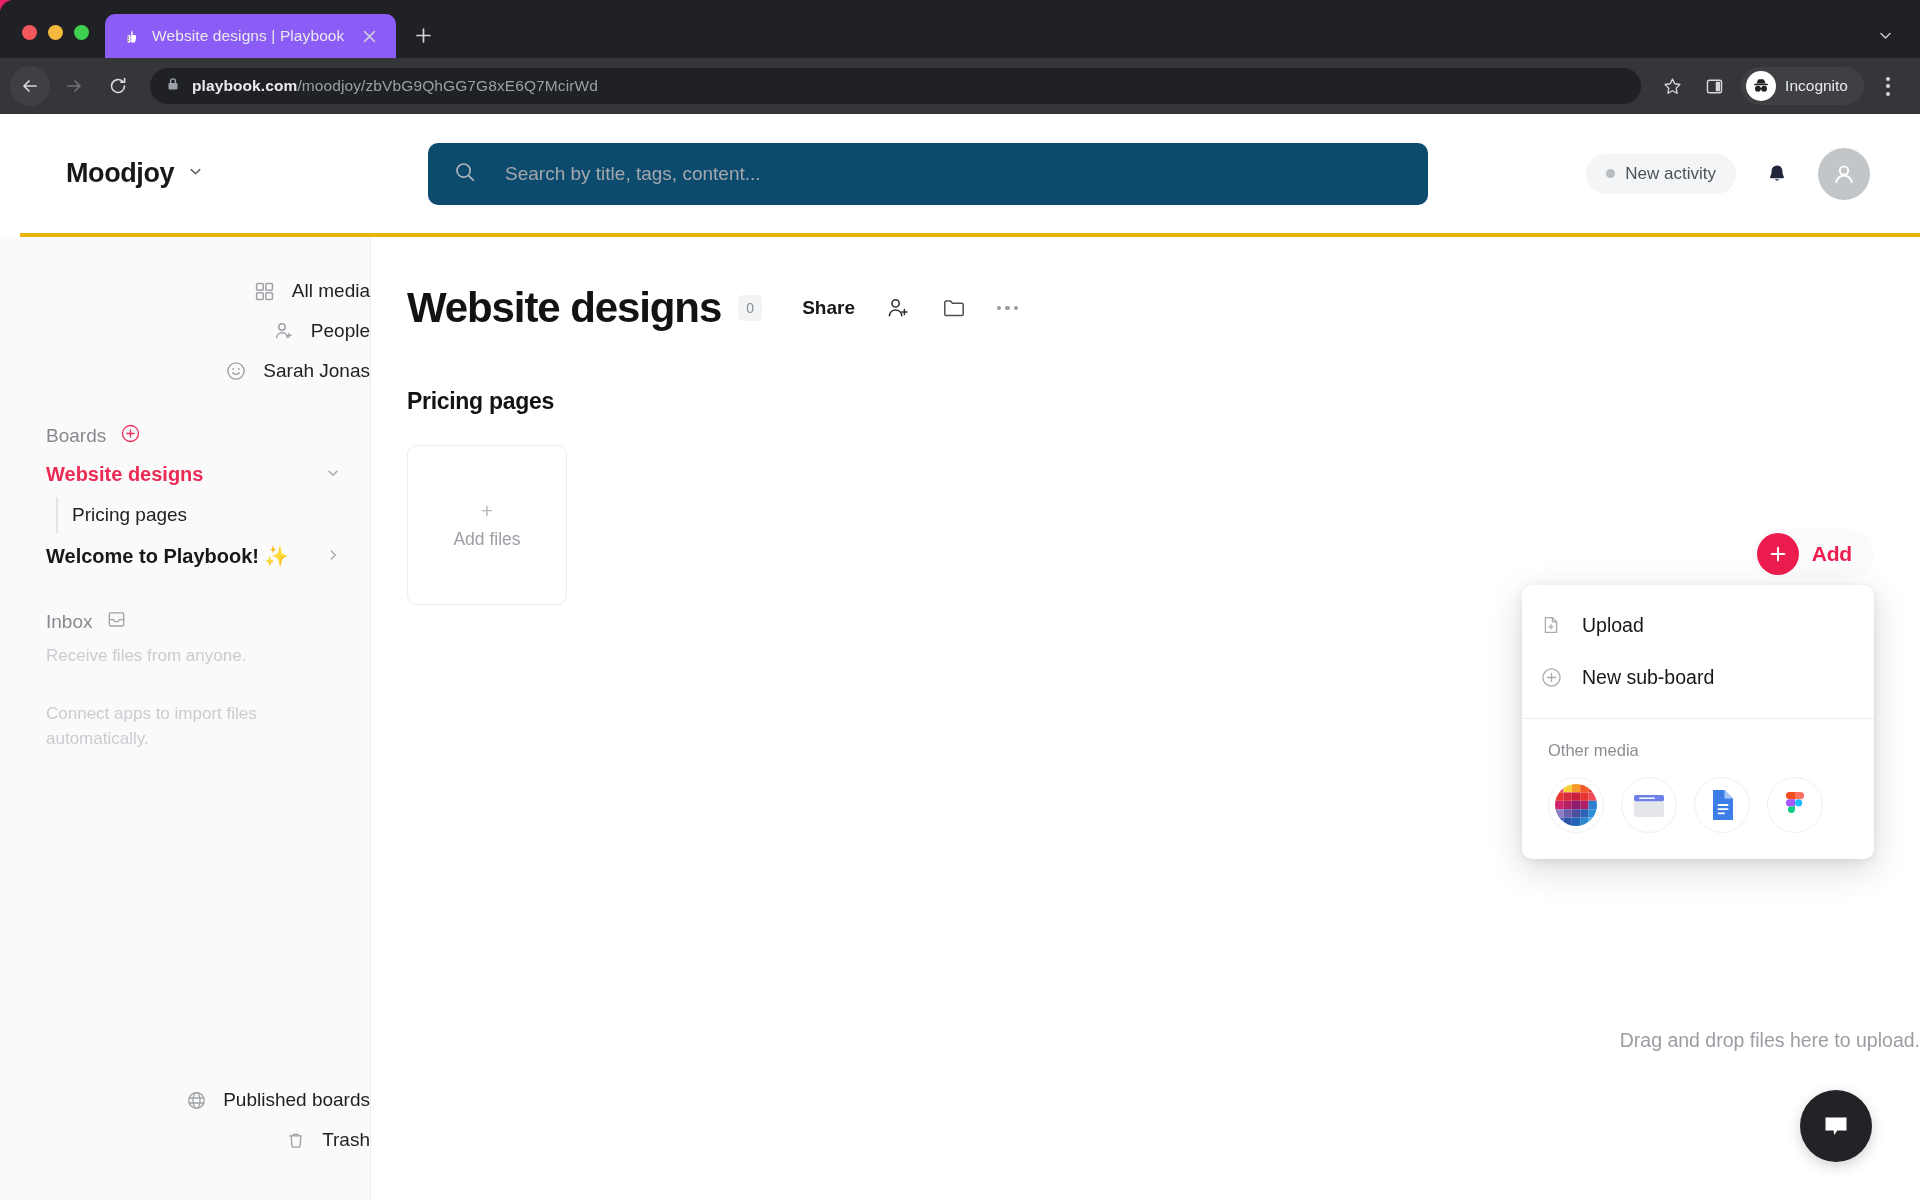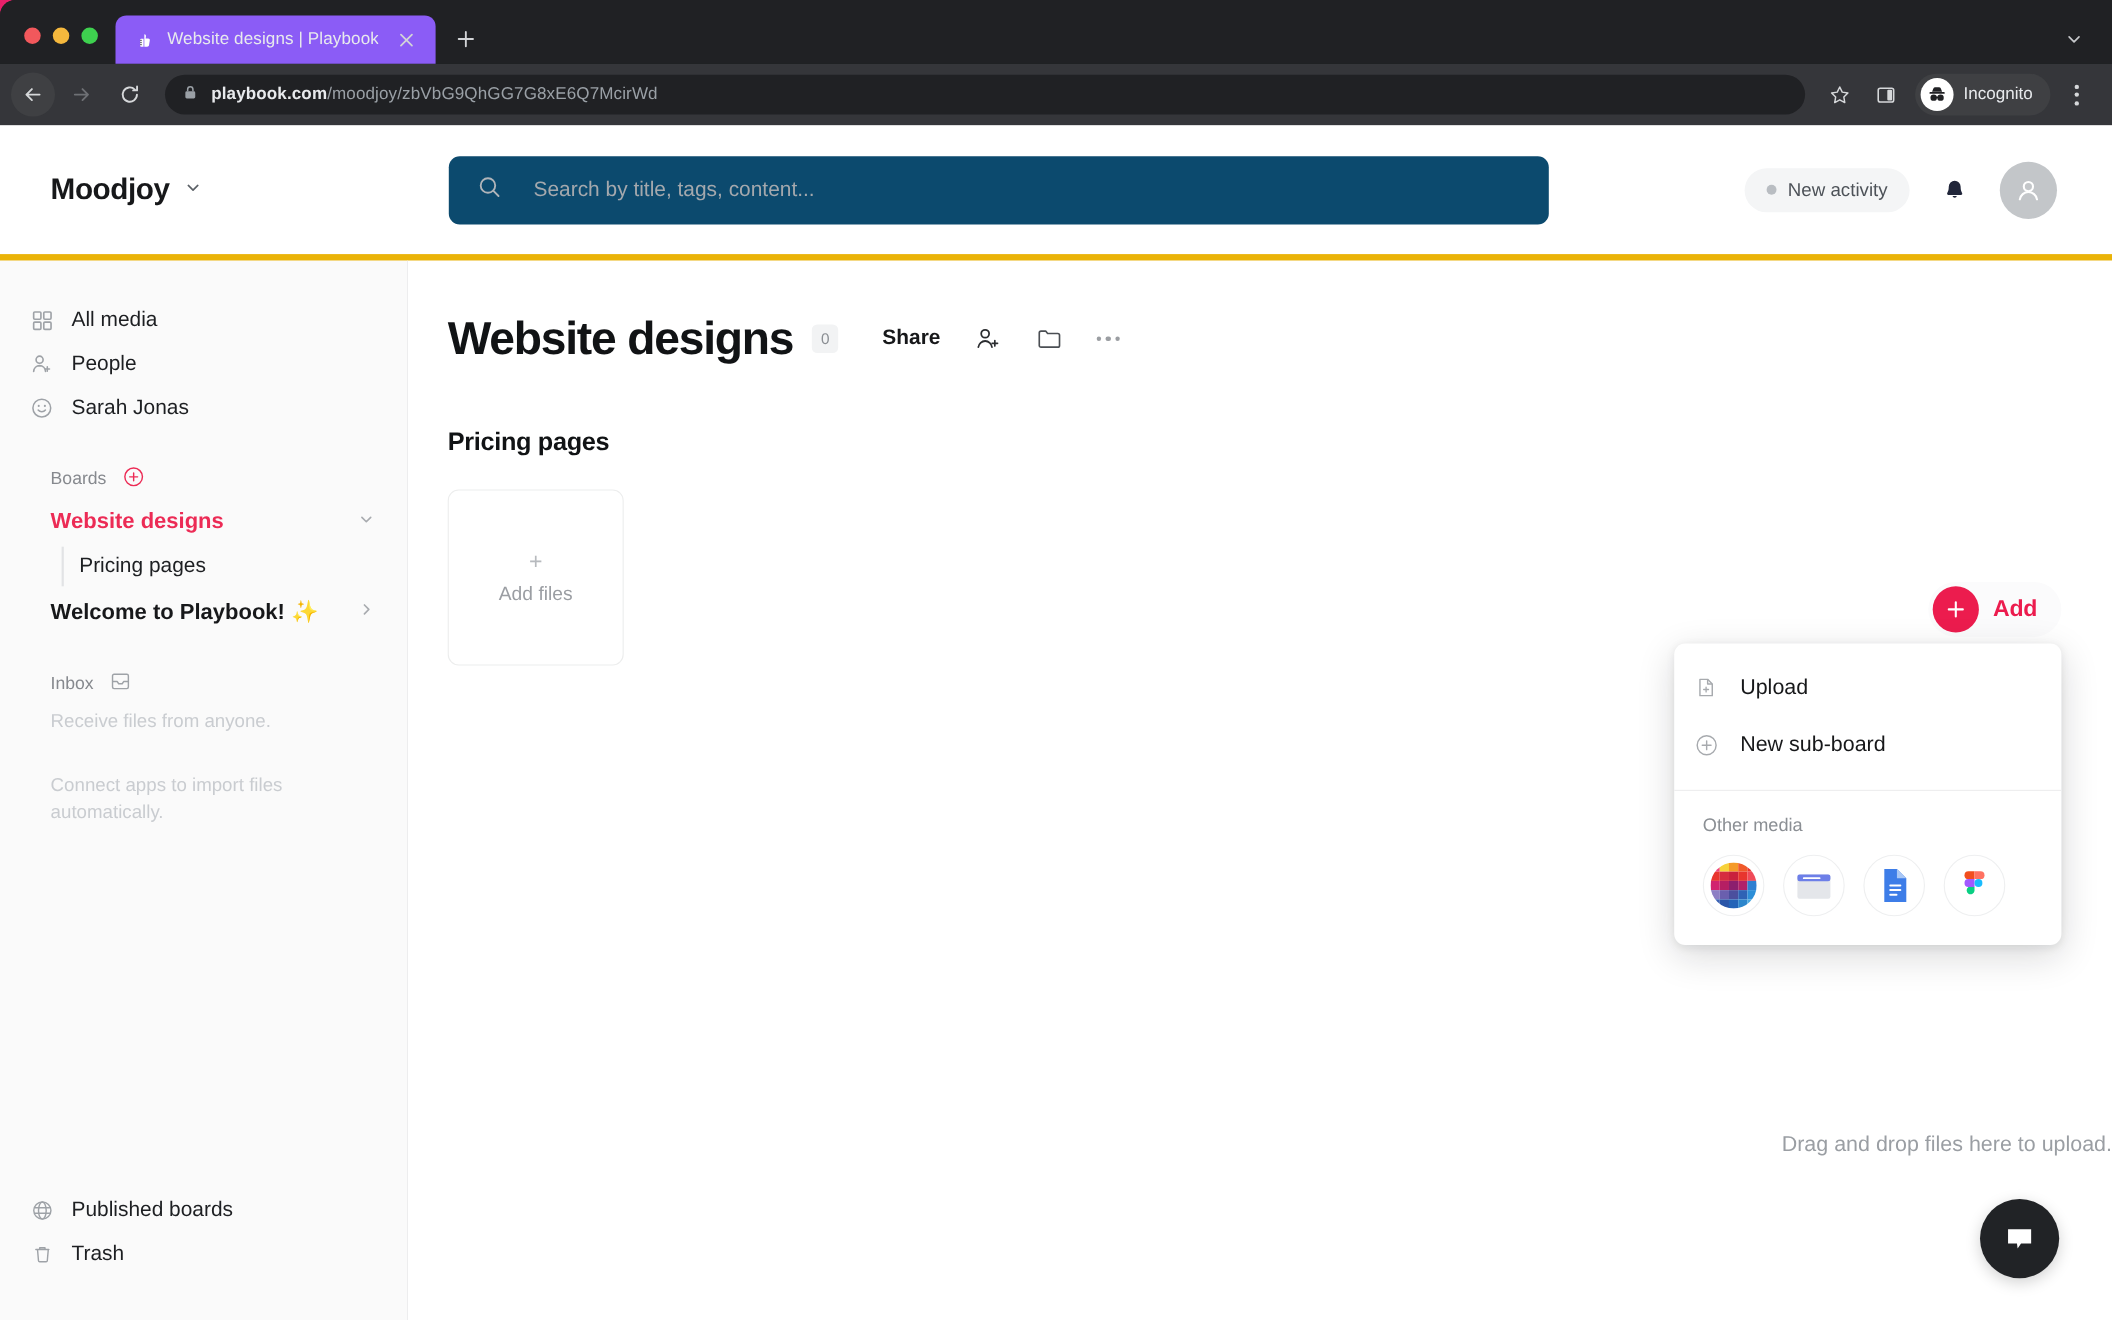--- a/index.html
+++ b/index.html
@@ -96,21 +96,21 @@
 
   
   .page {
     position:absolute; left:0; top:114px; width:1920px; height:1086px;
     background:#ffffff; display:flex; flex-direction:column;
   }
 
   
   .appheader {
     height:123px; display:flex; align-items:center;
-    border-bottom:6px solid #eab308; background:#fff; flex:0 0 123px;
+    border-bottom:4px solid #eab308; background:#fff; flex:0 0 123px;margin-left:20px;
   }
   .brand { display:flex; align-items:center; gap:14px; padding-left:46px; width:360px; }
   .brand-name { font-size:27px; font-weight:700; color:#17181a; letter-spacing:-.4px; }
   .searchwrap { flex:1; display:flex; justify-content:flex-start; padding-left:48px;}
   .searchbar {
     width:1000px; height:62px; background:#0c4a6e; border-radius:10px;
     display:flex; align-items:center; gap:29px; padding:0 26px;
   }
   .searchbar .ph { font-size:19px; color:#a4a8ad; }
   .hdr-right { display:flex; align-items:center; gap:26px; padding-right:50px; }
@@ -130,27 +130,27 @@
   .body { flex:1; display:flex; min-height:0; }
 
   
   .sidebar {
     width:371px; flex:0 0 371px; background:#fafafa;
     border-right:1px solid #ededee; padding:34px 0 0 0;
     display:flex; flex-direction:column;
   }
   .nav-item {
     display:flex; align-items:center; gap:16px;
-    height:40px; padding:0 0 0 27px; color:#1d1f22; font-size:19px;
+    height:40px; padding:0 0 0 46px; color:#1d1f22; font-size:19px;justify-content:flex-end;
   }
   .nav-ico { width:22px; height:22px; flex:0 0 22px; display:flex; align-items:center; justify-content:center; color:#9ea2a7; }
   .sb-gap { height:28px; }
   .sb-section {
     display:flex; align-items:center; gap:15px;
-    padding:0 0 0 46px; height:34px; color:#86898e; font-size:16px;
+    padding:0 0 0 46px; height:34px; color:#86898e; font-size:19px;
   }
   .board-row {
     display:flex; align-items:center; height:42px; padding:0 30px 0 46px;
   }
   .board-row .lbl { font-size:20px; font-weight:700; flex:1; }
   .board-row.active .lbl { color:#ec2b55; }
   .board-row .lbl.dark { color:#17181a; }
   .chev { color:#a8abaf; font-size:15px; }
   .subboard {
     display:flex; align-items:center; height:40px; padding-left:72px;

